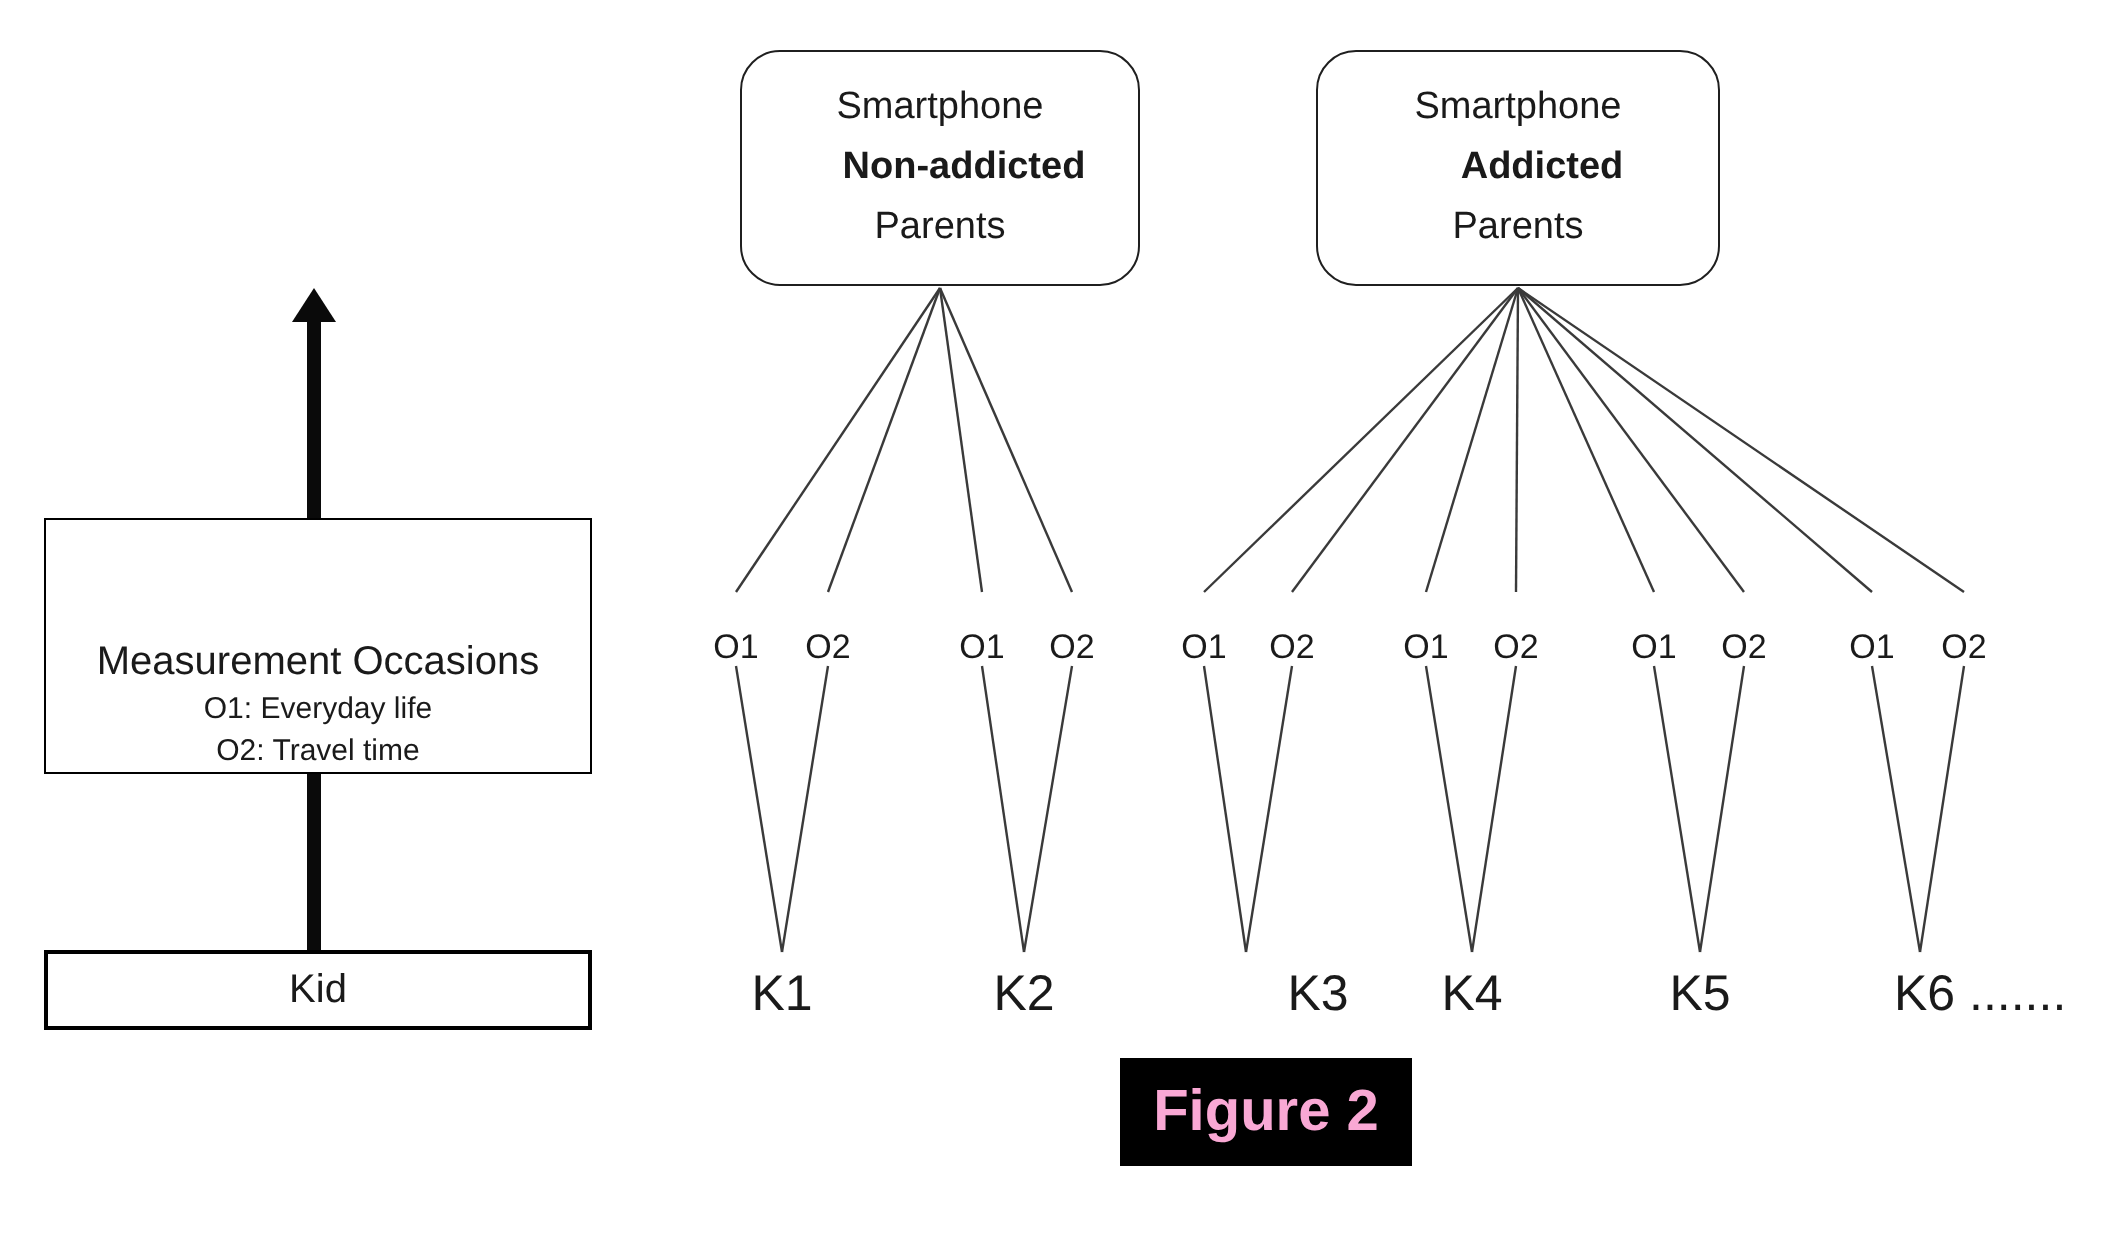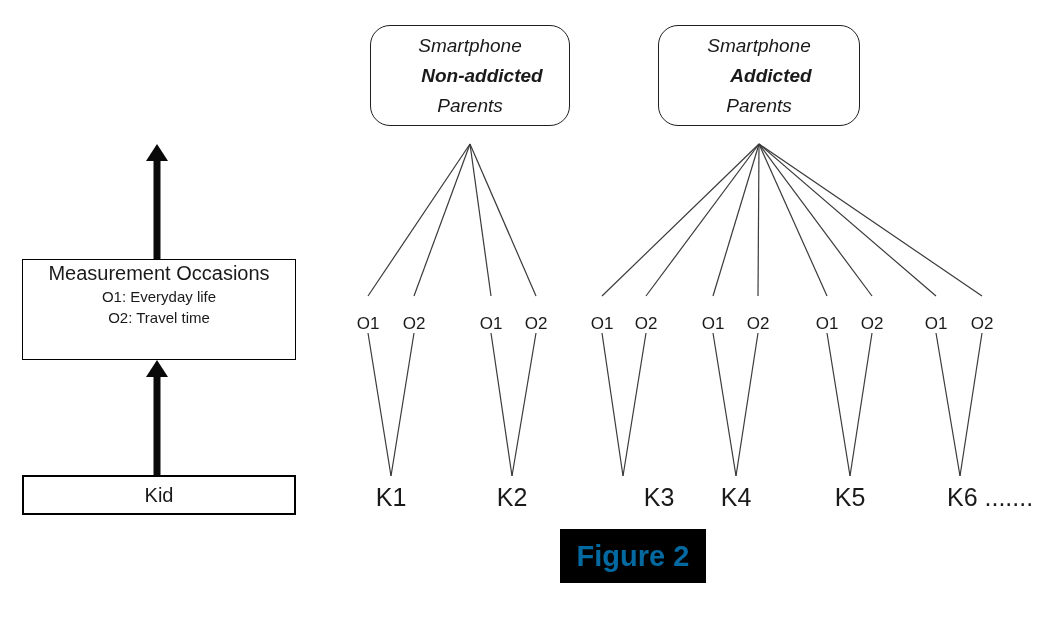--- a/index.html
+++ b/index.html
@@ -8,39 +8,39 @@
   .stage{position:absolute;inset:0;width:1054px;height:620px;}
   svg.connectors{position:absolute;left:0;top:0;width:1054px;height:620px;}
   svg.connectors line{stroke:#3a3a3a;stroke-width:1.2;}
   svg.connectors .arrow{fill:#0a0a0a;stroke:none;}
 
   .box{position:absolute;box-sizing:border-box;background:#ffffff;
        display:flex;align-items:center;justify-content:center;text-align:center;}
   .sq{border:2px solid #000000;font-size:20px;}
   .parent-box{left:22px;top:101px;width:274px;height:43px;}
   .kid-box{left:22px;top:475px;width:274px;height:40px;}
-  .measurement-box{left:22px;top:259px;width:274px;height:101px;
-       border:1.5px solid #000000;flex-direction:column;justify-content:flex-start;}
+  .measurement-box{left:22px;top:259px;width:274px;height:128px;
+       border:1.5px solid #000000;flex-direction:column;justify-content:flex-end;}
   .measurement-box .title{font-size:20px;line-height:26px;}
   .measurement-box .sub{font-size:15px;line-height:21px;}
 
   .rbox{position:absolute;box-sizing:border-box;border:1.5px solid #1f1f1f;
        border-radius:20px;background:#ffffff;display:flex;flex-direction:column;
        align-items:center;justify-content:center;text-align:center;
-       font-size:19px;line-height:30px;top:25px;height:101px;font-style:italic;}
+       font-size:19px;line-height:30px;top:25px;height:118px;}
   .rbox .bold{font-weight:bold;margin-left:24px;}
   .rbox1{left:370px;width:200px;}
   .rbox2{left:658px;width:202px;}
 
   .ol{position:absolute;top:314px;transform:translateX(-50%);font-size:17px;white-space:nowrap;}
   .kl{position:absolute;top:483px;transform:translateX(-50%);font-size:25px;white-space:nowrap;}
   .kl.k6{transform:none;}
 
   .caption{position:absolute;left:560px;top:529px;width:146px;height:54px;
-       background:#000000;color:#0369a1;font-size:29px;font-weight:700;
+       background:#000000;color:#f9a8d4;font-size:29px;font-weight:700;
        display:flex;align-items:center;justify-content:center;}
 </style>
 </head>
 <body>
 
 <div class="stage">
 
   <svg class="connectors" viewBox="0 0 1054 620">
 
     <line x1="470" y1="144" x2="368" y2="296"></line>

